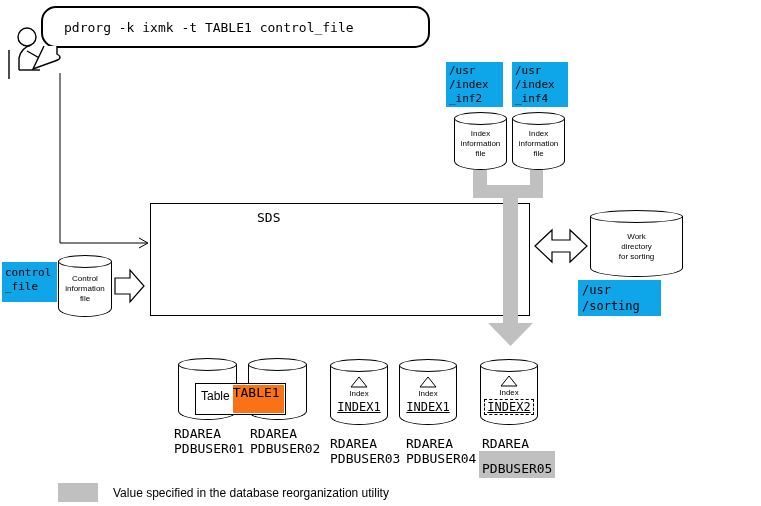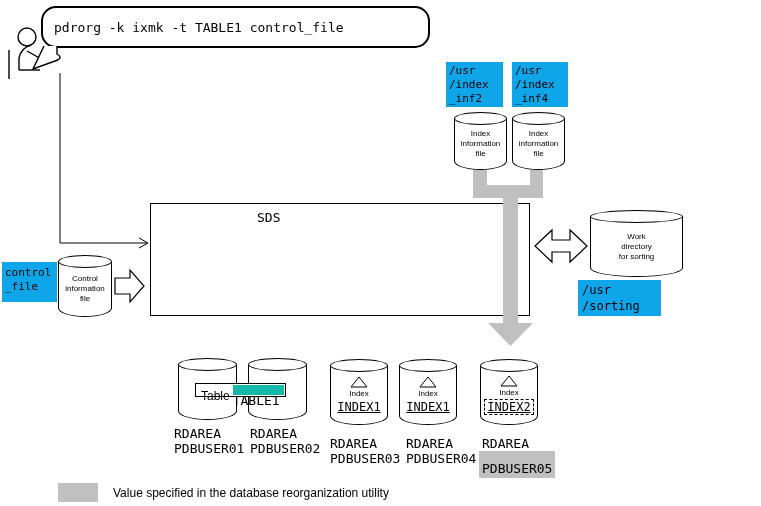--- a/index.html
+++ b/index.html
@@ -3,21 +3,21 @@
 <meta charset="utf-8">
 <style>
   html,body{margin:0;padding:0;background:#fff;}
   .canvas{position:relative;width:761px;height:506px;background:#fff;overflow:hidden;
           font-family:"Liberation Sans",sans-serif;color:#000;}
 
   
   .bubble{position:absolute;left:41px;top:6px;width:385px;height:38px;
           border:2px solid #000;border-radius:15px;background:#fff;
           display:flex;align-items:center;z-index:1;}
-  .bubble .cmd{font:13px "DejaVu Sans Mono",monospace;padding-left:11px;white-space:pre;}
+  .bubble .cmd{font:13px "DejaVu Sans Mono",monospace;padding-left:21px;white-space:pre;}
 
   
   .sds-box{position:absolute;left:150px;top:203px;width:380px;height:113px;
            border:1px solid #000;background:#fff;box-sizing:border-box;z-index:0;padding-left:39px;}
   .sds-label{position:absolute;left:106px;top:6px;font:13px "DejaVu Sans Mono",monospace;}
 
   
   .graybox{position:absolute;background:#0ea5e9;box-sizing:border-box;z-index:1;}
   .graybox span{display:block;font-family:"DejaVu Sans Mono","Liberation Mono",monospace;white-space:pre;}
   .gb-sm span{font-size:11px;line-height:14px;}
@@ -36,26 +36,26 @@
   .cyl-content.small span{display:block;font:8px "Liberation Sans",sans-serif;line-height:10px;}
   .idx-word{font:8px "Liberation Sans",sans-serif;line-height:11px;}
   .idx-name{font:12px "DejaVu Sans Mono",monospace;line-height:14px;margin-top:1px;text-decoration:underline;}
   .dashed{border:1px dashed #000;padding:0 2px;}
   .tri{margin-bottom:0px;}
 
   
   .overlay{position:absolute;left:0;top:0;z-index:5;pointer-events:none;}
 
   
-  .table-tag{position:absolute;left:195px;top:383px;width:91px;height:14px;
+  .table-tag{position:absolute;left:195px;top:383px;width:91px;height:32px;
              border:1px solid #000;background:#fff;box-sizing:border-box;
              display:flex;align-items:stretch;z-index:6;}
   .tprefix{font:12px "Liberation Sans",sans-serif;padding:5px 3px 0 5px;white-space:pre;}
-  .tname{flex:1;background:#14b8a6;font:13px "DejaVu Sans Mono",monospace;
-         padding-top:8px;margin:1px 1px 1px 0;}
+  .tname{flex:1;background:#f97316;font:13px "DejaVu Sans Mono",monospace;
+         padding-top:0;margin:1px 1px 1px 0;}
 
   
   .rdlabel{position:absolute;font-family:"DejaVu Sans Mono",monospace;font-size:13px;
            line-height:15px;white-space:nowrap;z-index:4;}
   .rdlabel span{display:block;}
   .hl{background:#c0c0c0;display:inline-block;padding:10px 3px 2px 3px;margin-left:-3px;}
 
   
   .legend-swatch{position:absolute;left:58px;top:483px;width:40px;height:19px;background:#c0c0c0;}
   .legend-text{position:absolute;left:113px;top:486px;font:12px "Liberation Sans",sans-serif;}

